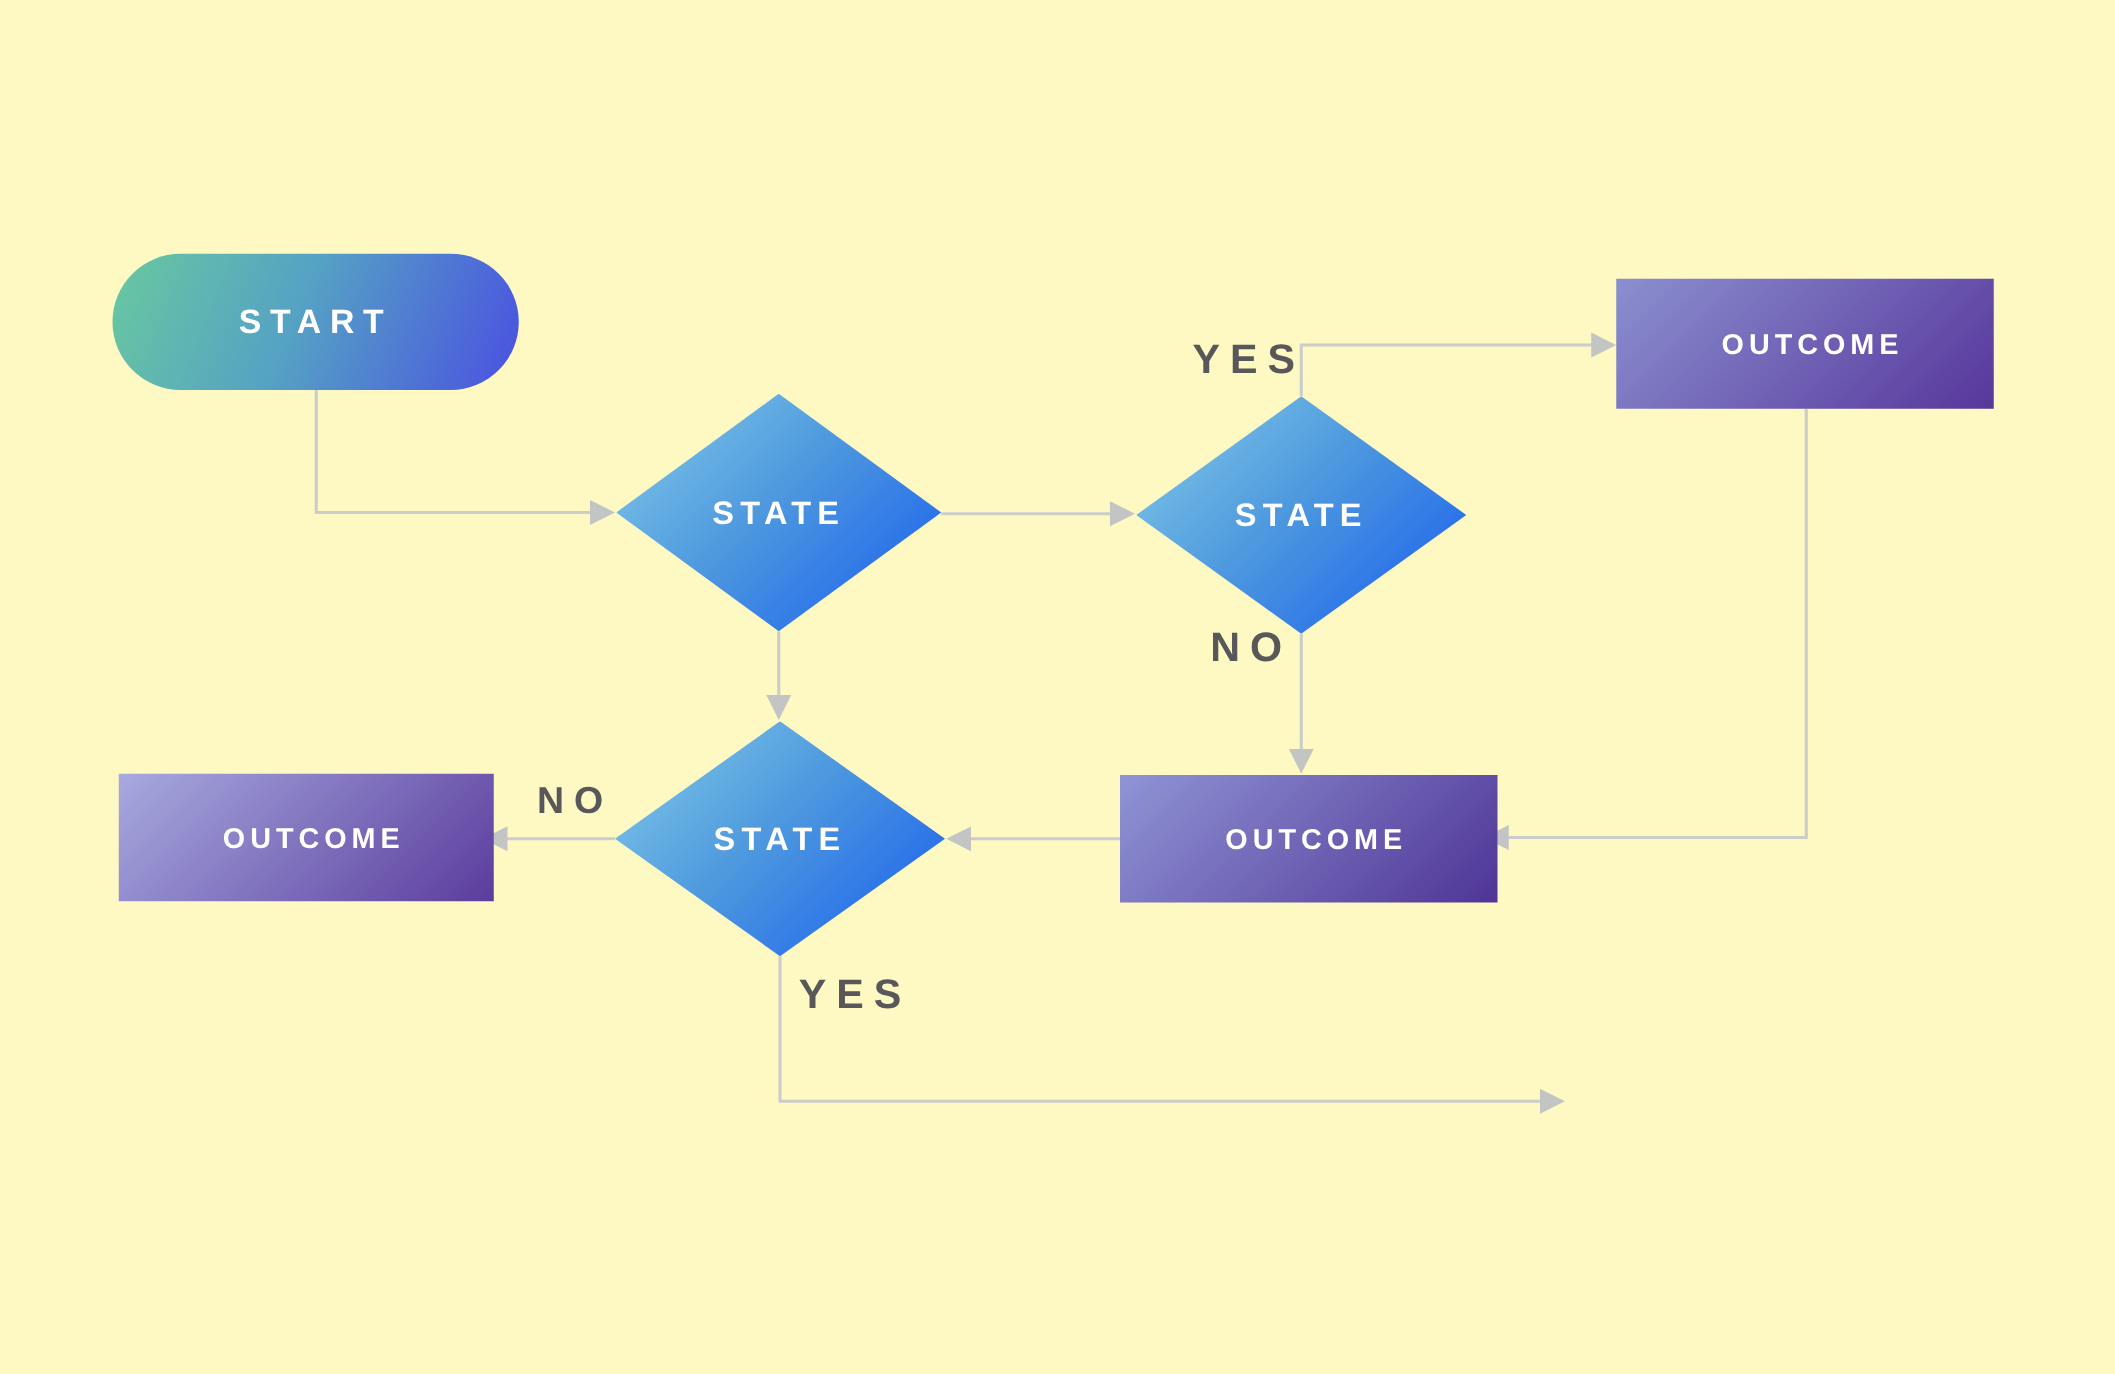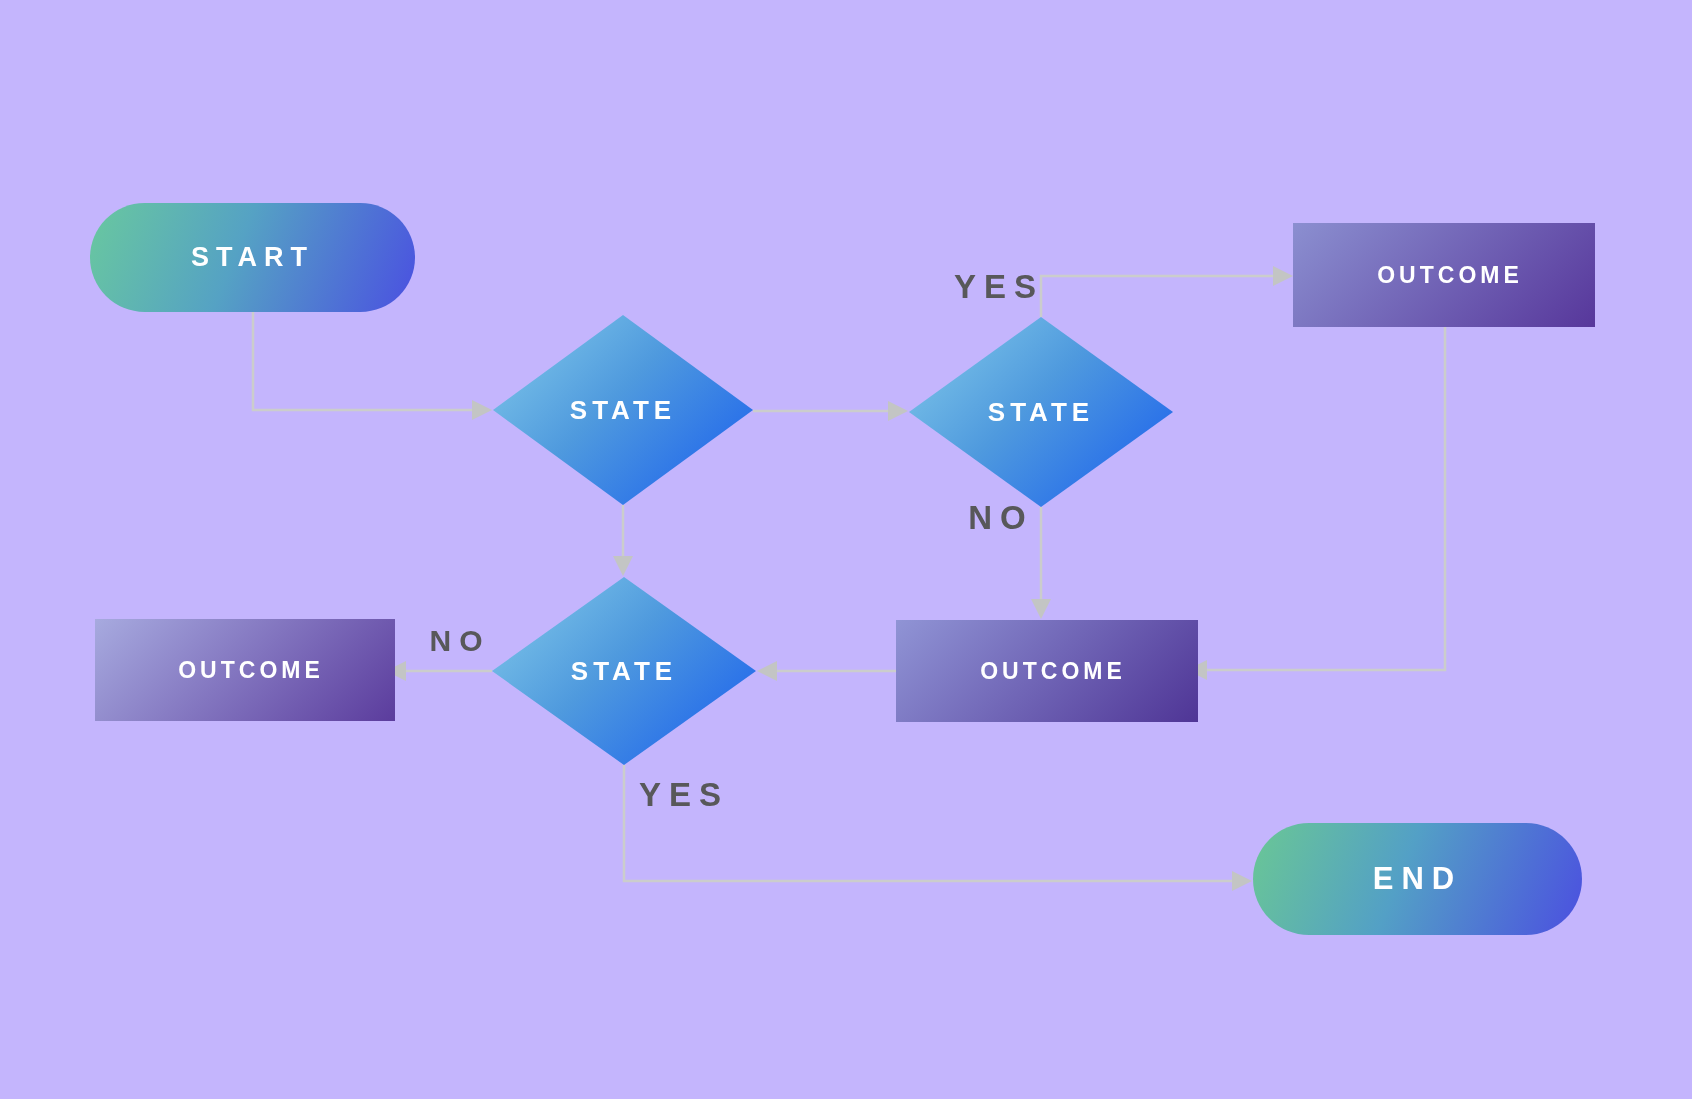--- a/index.html
+++ b/index.html
@@ -1,19 +1,19 @@
 <!DOCTYPE html>
 <html><head>
 <meta charset="utf-8">
 <style>
   html,body{margin:0;padding:0;background:#ffffff;}
   #canvas{
     position:relative;
     width:1692px;height:1099px;
-    background:#c4b5fd;
+    background:#fef9c3;
     overflow:hidden;
     font-family:"Liberation Sans","DejaVu Sans",sans-serif;
   }
   #connector-layer{position:absolute;left:0;top:0;width:1692px;height:1099px;}
   .node{
     position:absolute;
     display:flex;align-items:center;justify-content:center;
     color:#ffffff;font-weight:800;text-align:center;
   }
   .pill{border-radius:56px;}
@@ -108,22 +108,19 @@
   </div>
 
   <div class="node diamond diamond-3">
     <span>STATE</span>
   </div>
 
   <div class="node outcome outcome-left">
     <span>OUTCOME</span>
   </div>
 
-  <div class="node pill pill-end">
-    <span>END</span>
-  </div>
 
   <div class="edge-label lbl-yes-top">YES</div>
   <div class="edge-label lbl-no-mid">NO</div>
   <div class="edge-label lbl-no-left">NO</div>
   <div class="edge-label lbl-yes-bottom">YES</div>
 
 </div>
 
 </body></html>

